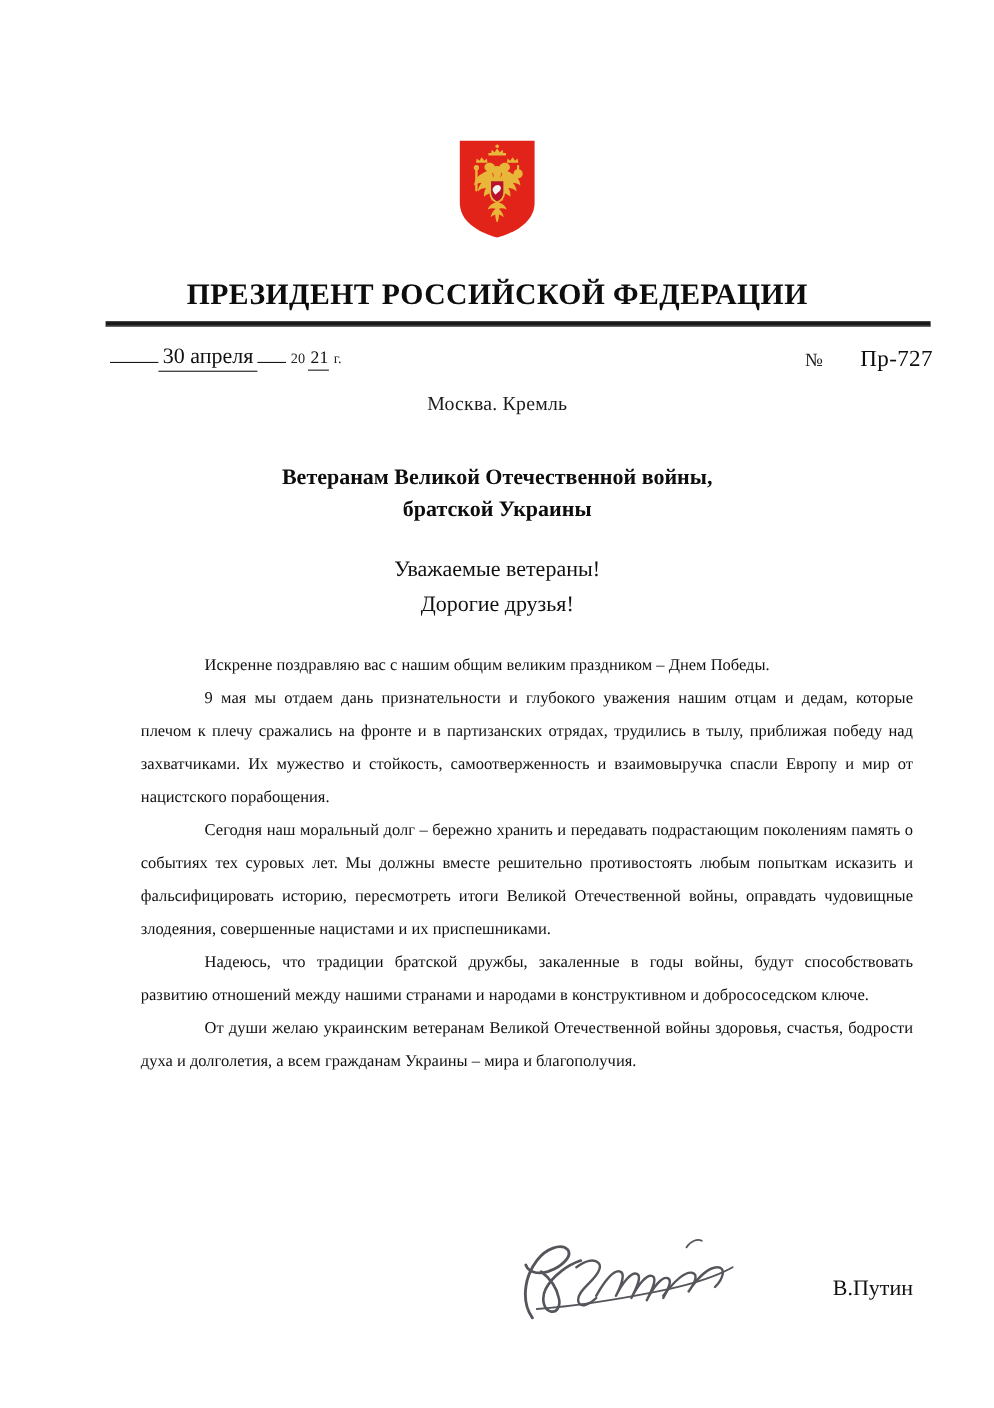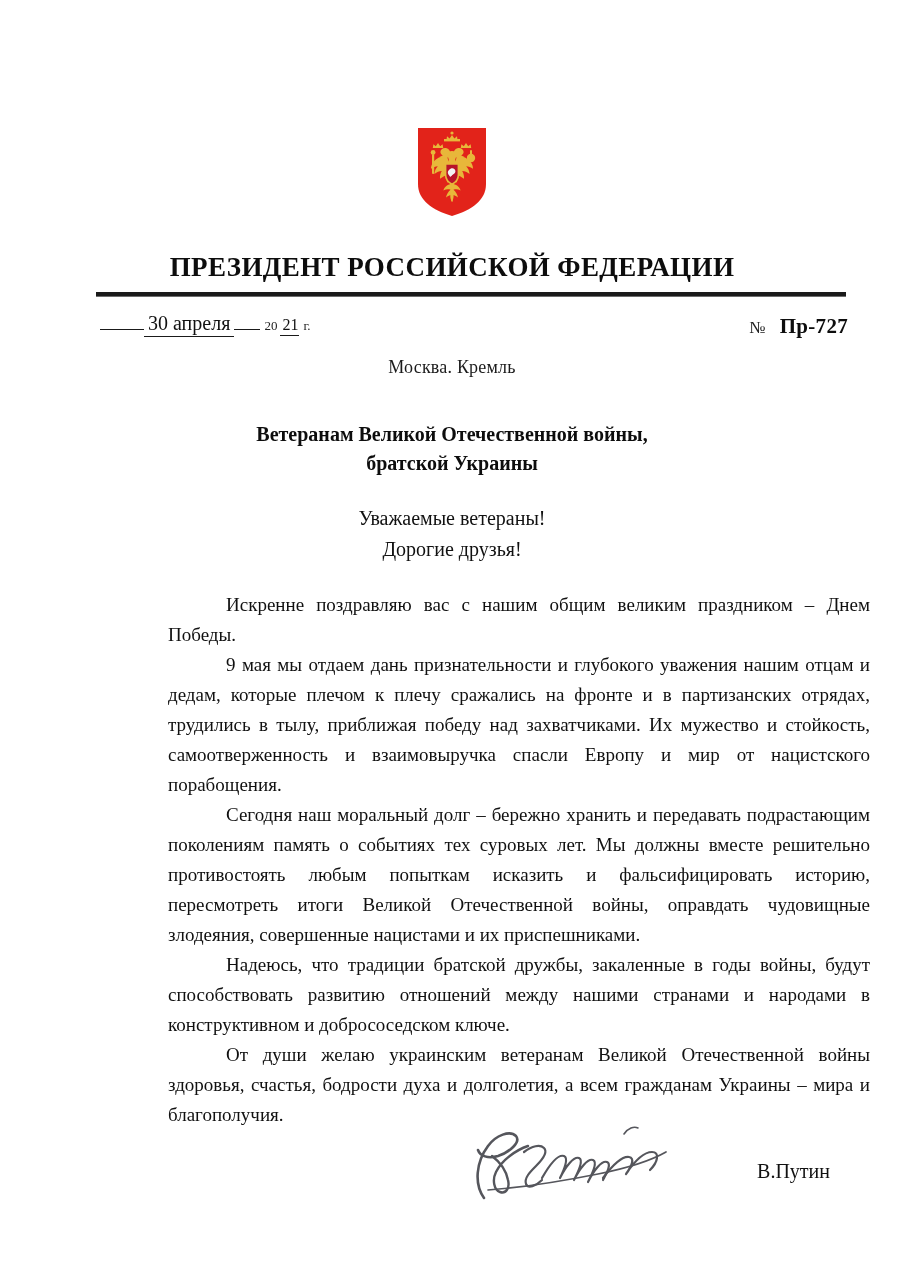--- a/index.html
+++ b/index.html
@@ -124,23 +124,24 @@
     align-items: baseline;
     gap: 14px;
     white-space: nowrap;
   }
   .num-sign {
     font-size: 17px;
     color: #222;
   }
   .num-value {
     font-size: 21px;
-    font-weight: bold;
+    font-weight: normal;
     letter-spacing: 0.3px;
     color: #0d0d0d;
+    margin-left: 20px;
   }
 
   
   .city-line {
     position: absolute;
     top: 357px;
     left: 0;
     width: 904px;
     text-align: center;
     font-size: 18px;
@@ -172,26 +173,25 @@
     line-height: 31px;
     color: #111;
   }
 
   
   .body-text {
     position: absolute;
     top: 590px;
     left: 128px;
     width: 702px;
-    font-size: 19px;
+    font-size: 15px;
     line-height: 30px;
     text-align: justify;
     text-justify: inter-word;
     color: #111;
-    margin-left: 40px;
   }
   .body-text p {
     margin: 0;
     text-indent: 58px;
   }
 
   
   .signature-area {
     position: absolute;
     top: 1112px;

